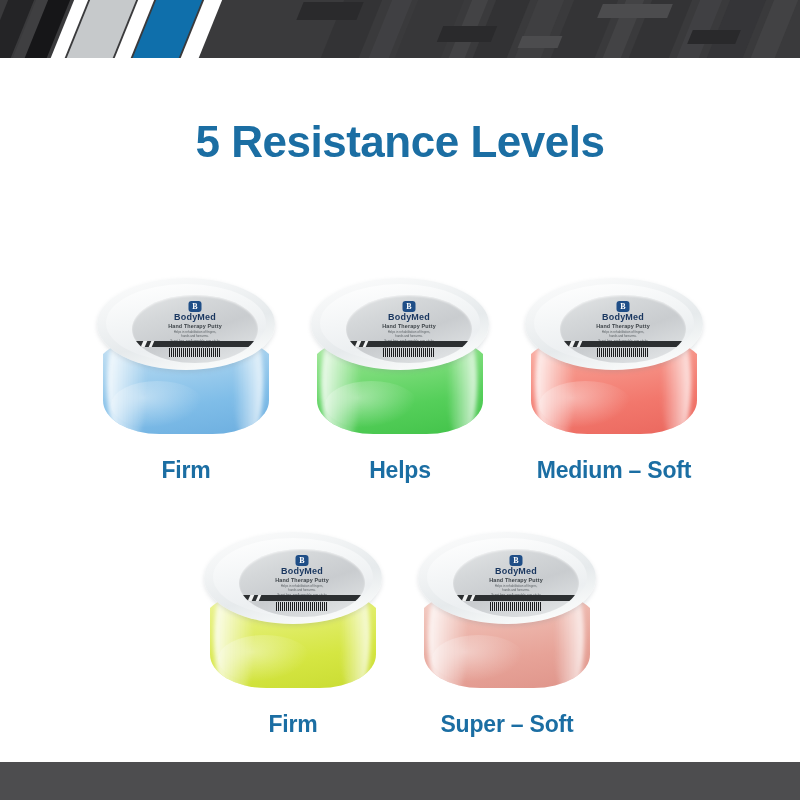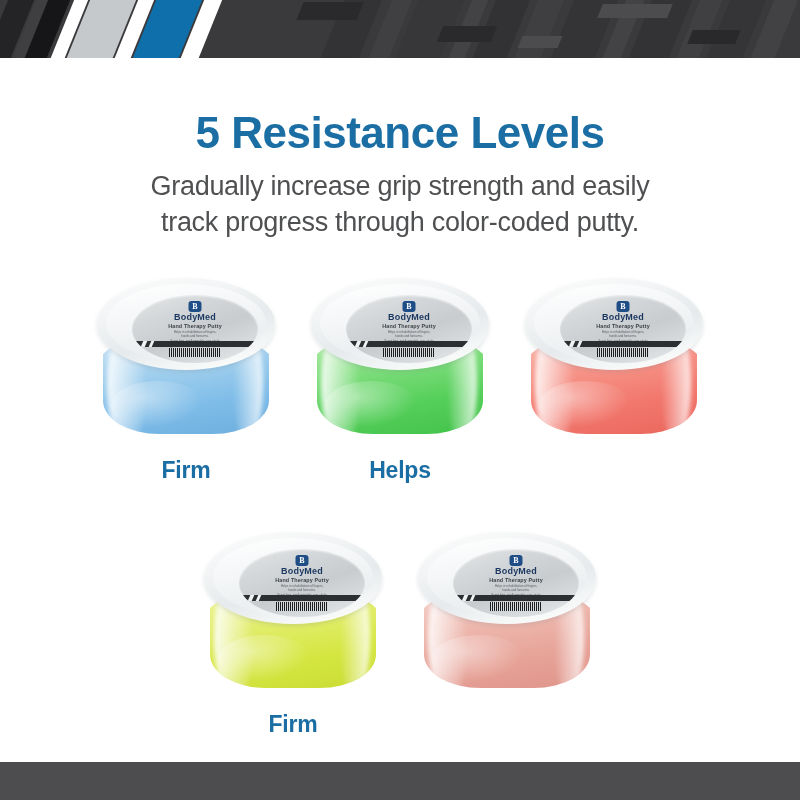--- a/index.html
+++ b/index.html
@@ -37,21 +37,21 @@
     opacity: .55;
   }
   .hb-block {
     position: absolute;
     transform: skewX(-22deg);
   }
 
   
   .title-area {
     position: absolute;
-    left: 0; top: 64px;
+    left: 0; top: 73px;
     width: 800px;
     text-align: center;
   }
   .page-title {
     font-size: 44px;
     font-weight: bold;
     color: #1b6ea3;
     letter-spacing: -0.5px;
     margin: 0;
     padding-top: 46px;
@@ -295,24 +295,20 @@
   <div class="hb-stripe" style="left:34px;width:22px;background:#161618;"></div>
   <div class="hb-stripe" style="left:60px;width:14px;background:#ffffff;"></div>
   <div class="hb-stripe" style="left:76px;width:46px;background:#c6c9cb;"></div>
   <div class="hb-stripe" style="left:124px;width:16px;background:#ffffff;"></div>
   <div class="hb-stripe" style="left:142px;width:46px;background:#0f6fab;"></div>
   <div class="hb-stripe" style="left:190px;width:18px;background:#ffffff;"></div>
 </div>
 
 <div class="title-area">
   <h1 class="page-title">5 Resistance Levels</h1>
-  <p class="subtitle">
-    <span class="subtitle-line">Gradually increase grip strength and easily</span>
-    <span class="subtitle-line">track progress through color-coded putty.</span>
-  </p>
 </div>
 
 <div class="products">
 
   <div class="prod-row prod-row-1">
 
     <div class="product">
       <div class="tub">
         <div class="tub-body">
           <div class="putty" style="background:linear-gradient(170deg,#cfe6f5 0%,#a9d3ef 28%,#7fbde8 62%,#67aadd 100%);">
@@ -395,20 +391,21 @@
                 <span>Scent-free, nonflammable, non-sticky</span><br>
                 <span>6 ingth, moveable plastic container</span><br>
                 <span>Does not contain natural rubber latex</span>
               </div>
               <div class="lbl-darkband"></div>
               <div class="lbl-barcode"></div>
             </div>
           </div>
         </div>
       </div>
+      <div class="prod-caption">Medium – Soft</div>
     </div>
 
   </div>
 
   <div class="prod-row prod-row-2">
 
     <div class="product">
       <div class="tub">
         <div class="tub-body">
           <div class="putty" style="background:linear-gradient(170deg,#f0f5a8 0%,#e4ef76 26%,#d5e642 62%,#c6d92e 100%);">
@@ -460,18 +457,19 @@
                 <span>Scent-free, nonflammable, non-sticky</span><br>
                 <span>6 ingth, moveable plastic container</span><br>
                 <span>Does not contain natural rubber latex</span>
               </div>
               <div class="lbl-darkband"></div>
               <div class="lbl-barcode"></div>
             </div>
           </div>
         </div>
       </div>
+      <div class="prod-caption">Super – Soft</div>
     </div>
 
   </div>
 </div>
 
 <div class="footer-bar"></div>
 
 </body></html>

